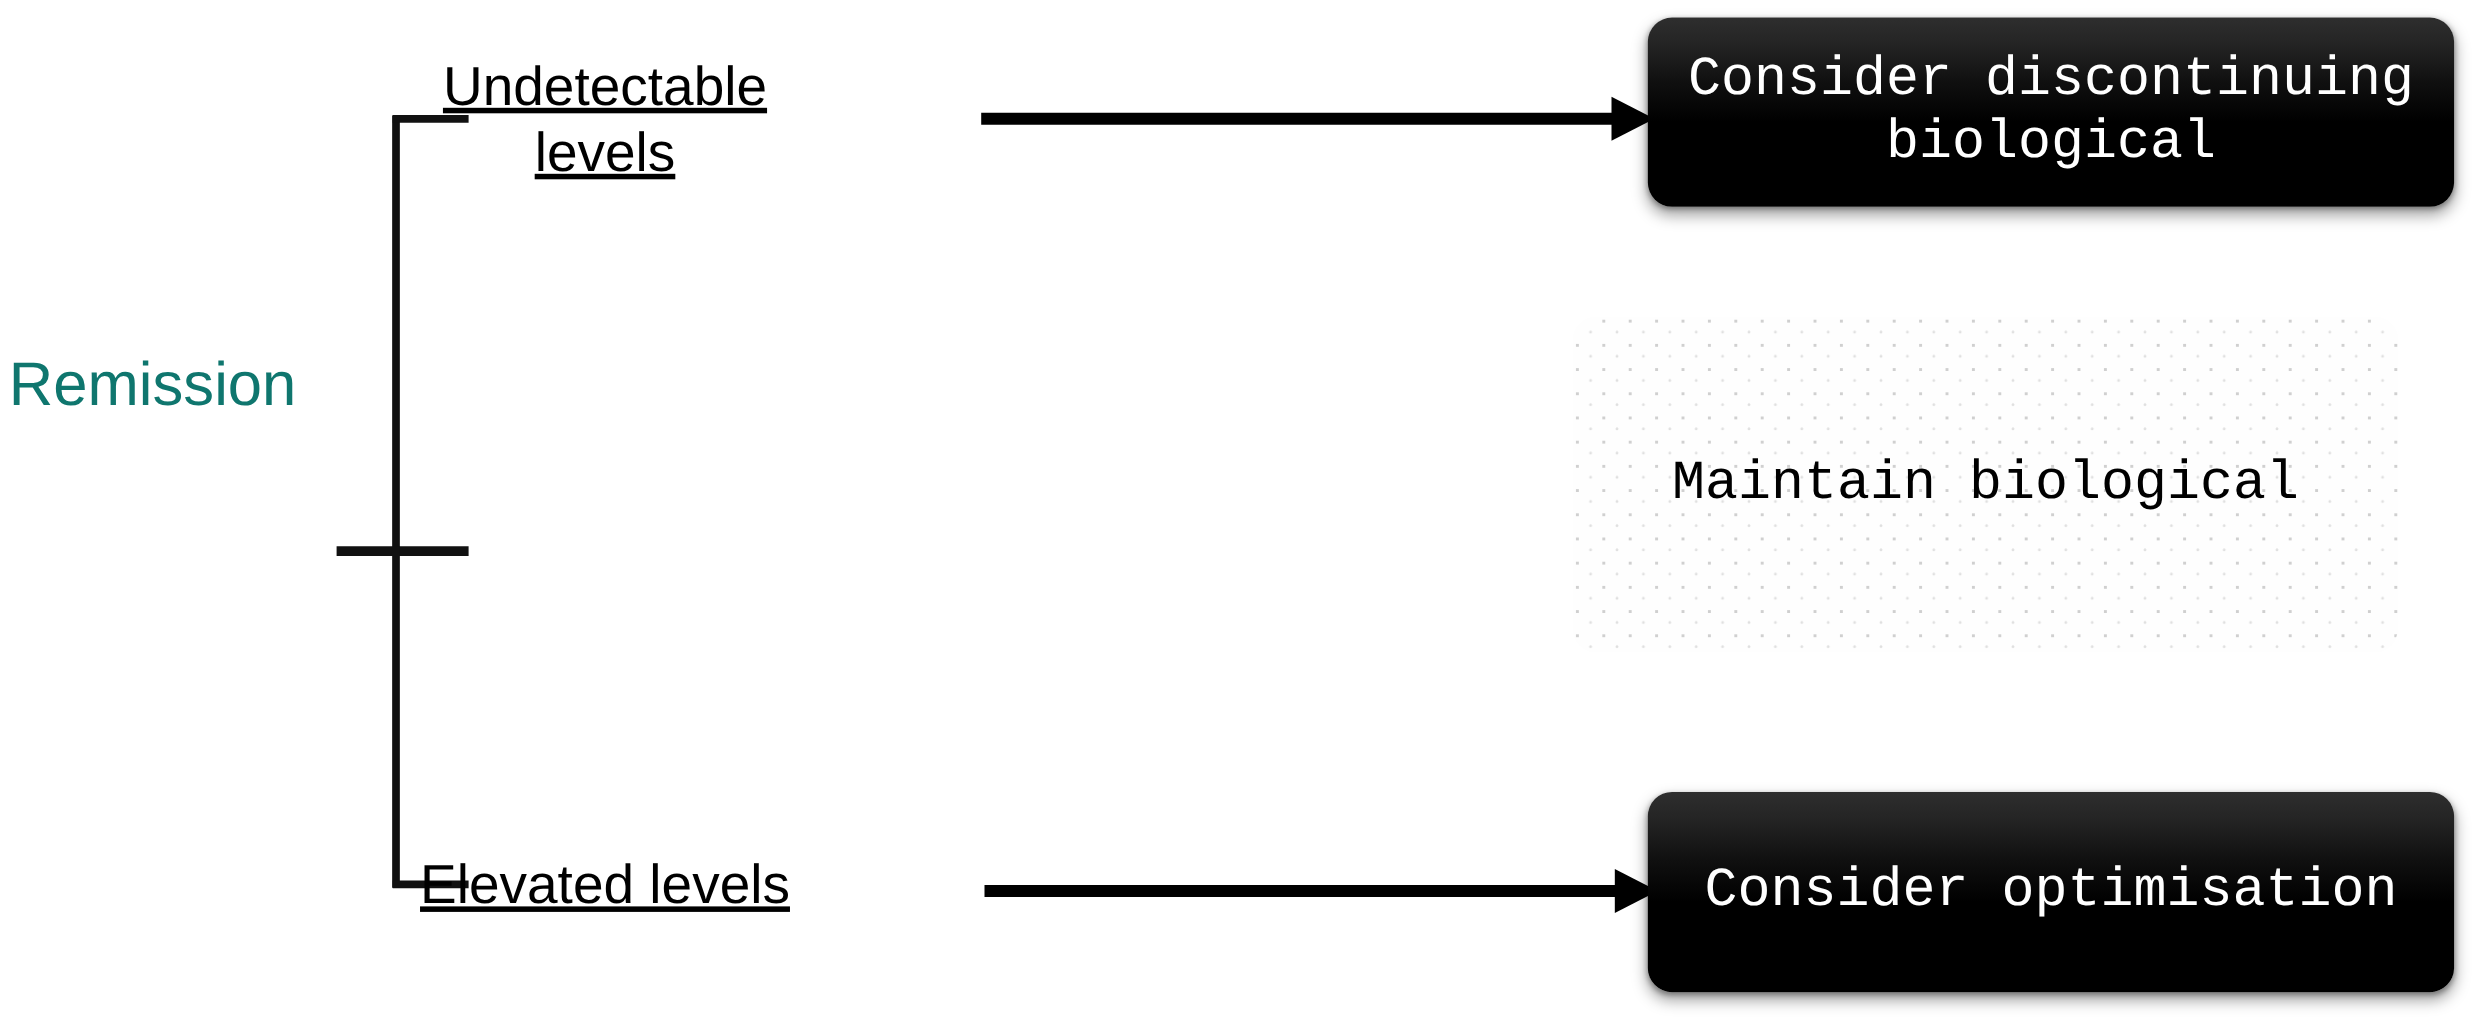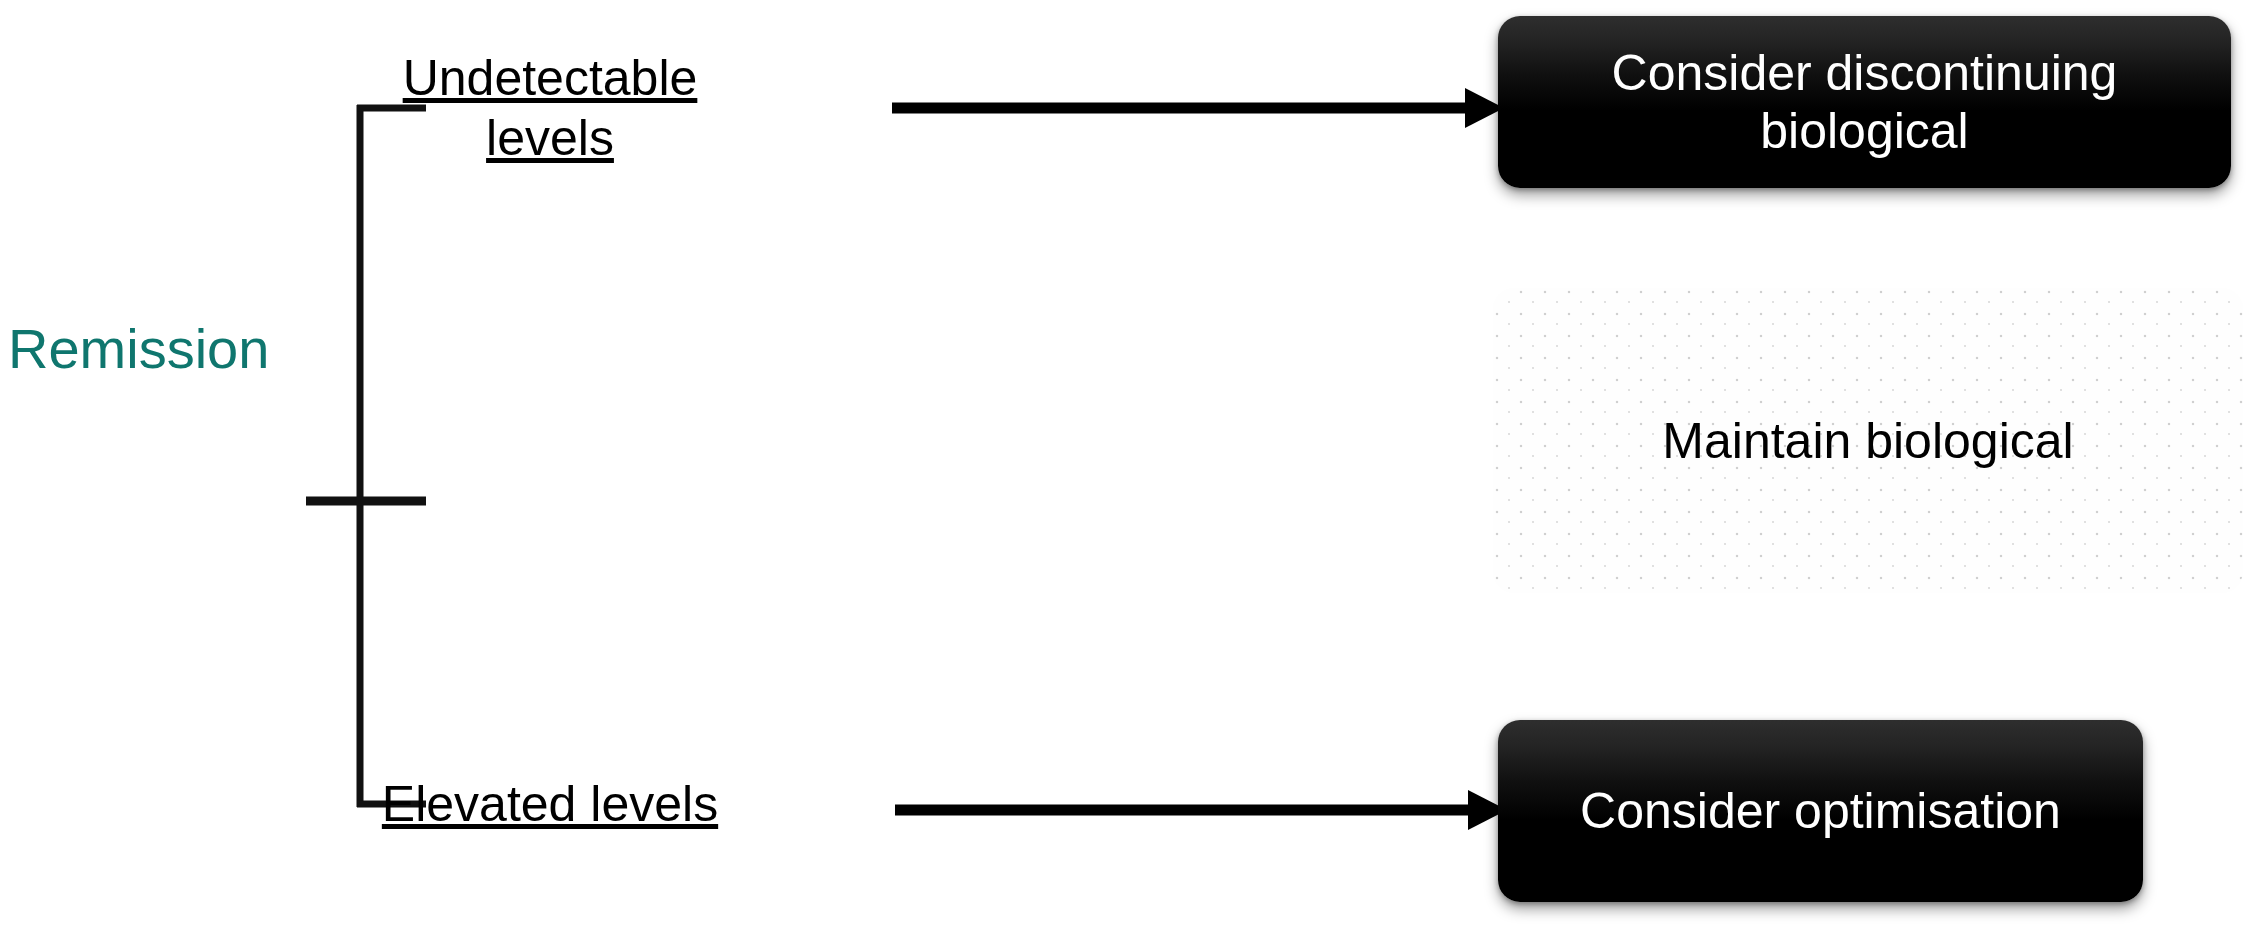--- a/index.html
+++ b/index.html
@@ -106,25 +106,26 @@
       radial-gradient(circle at 16px 14px, rgba(140,140,140,0.26) 1.2px, rgba(255,255,255,0) 1.5px);
     background-size: 24px 22px, 24px 22px;
     color: #000000;
     box-shadow: none;
   }
   .action-box .box-text {
     font-size: 50px;
     line-height: 58px;
     white-space: pre-line;
     padding: 0 18px;
+    font-family: Liberation Mono, monospace;
   }
 
   .box-discontinue { left: 1498px; top: 16px; width: 733px; height: 172px; }
-  .box-maintain    { left: 1493px; top: 288px; width: 750px; height: 305px; }
-  .box-optimise    { left: 1498px; top: 720px; width: 645px; height: 182px; }
+  .box-maintain    { left: 1430px; top: 288px; width: 750px; height: 305px; }
+  .box-optimise    { left: 1498px; top: 720px; width: 733px; height: 182px; }
 </style>
 </head>
 <body>
 
 <div id="stage">
 
   <div class="root-label">Remission</div>
 
   <svg class="bracket-svg" viewBox="0 0 200 790" aria-hidden="true">
 

